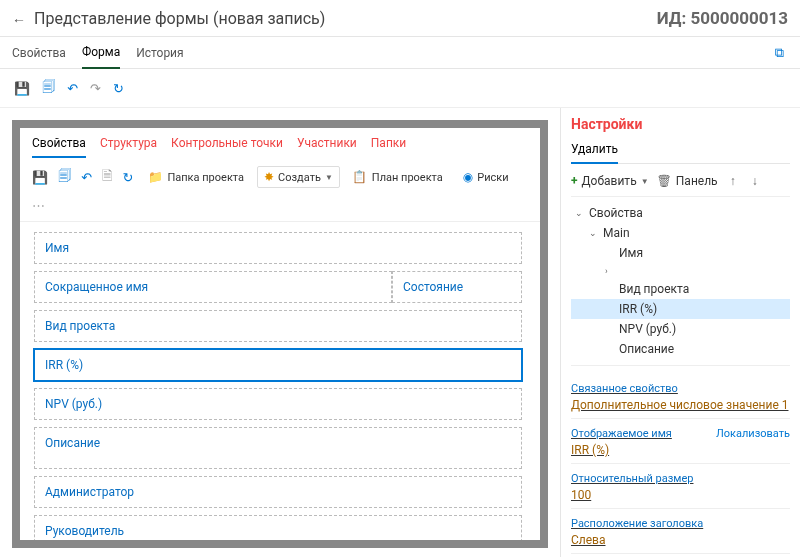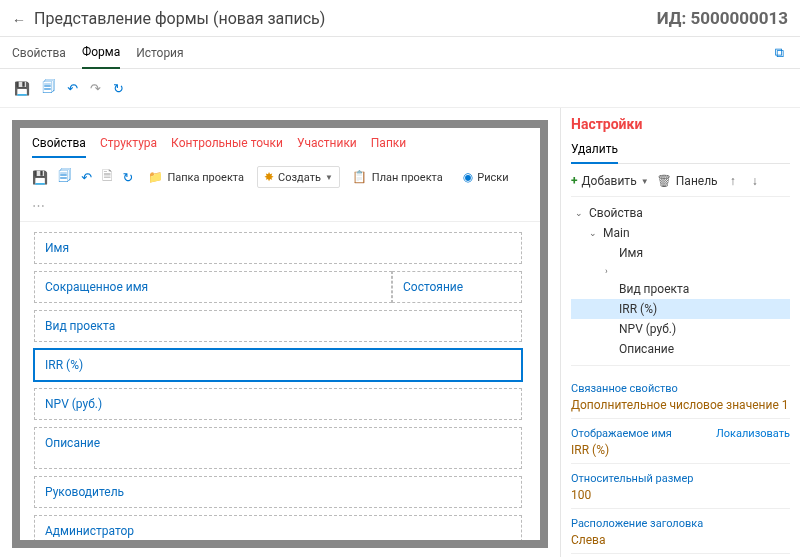--- a/index.html
+++ b/index.html
@@ -53,21 +53,21 @@
 .trash { color: #666; }
 .arr { color: #666; cursor: pointer; padding: 0 4px; }
 
 .tree { padding: 6px 0; border-bottom: 1px solid #eee; }
 .tnode { padding: 3px 0 3px 4px; cursor: pointer; font-size: 12px; color: #333; display: flex; align-items: center; gap: 4px; }
 .tnode .exp { color: #666; font-size: 9px; width: 10px; display: inline-block; }
 .tnode.d1 { padding-left: 18px; }
 .tnode.d2 { padding-left: 34px; }
 .treesel { background: #d6ecff; }
 
-.props { padding-top: 8px; }
+.props { padding-top: 8px; text-decoration: underline; }
 .plabel { font-size: 11px; color: #0a6fc2; margin-top: 8px; }
 .pval { font-size: 12px; color: #a16207; padding: 3px 0 6px 0; border-bottom: 1px solid #eee; }
 .locl { font-size: 11px; color: #0078d4; float: right; cursor: pointer; }
 </style>
 </head>
 <body>
 
 <div class="hdr">
   <div class="hdr-l">
     <span class="back-arr">←</span>
@@ -133,22 +133,22 @@
       <div class="fields">
         <div class="fld">Имя</div>
         <div class="row2">
           <div class="fld">Сокращенное имя</div>
           <div class="fld" style="flex:0 0 130px">Состояние</div>
         </div>
         <div class="fld">Вид проекта</div>
         <div class="fld sel">IRR (%)</div>
         <div class="fld">NPV (руб.)</div>
         <div class="fld desc">Описание</div>
+        <div class="fld">Администратор</div>
         <div class="fld">Руководитель</div>
-        <div class="fld">Администратор</div>
 
       </div>
 
     </div>
   </div>
 
   <div class="side">
     <div class="side-title">Настройки</div>
     <div class="side-tabs">
       <div class="side-tab active">Удалить</div>

